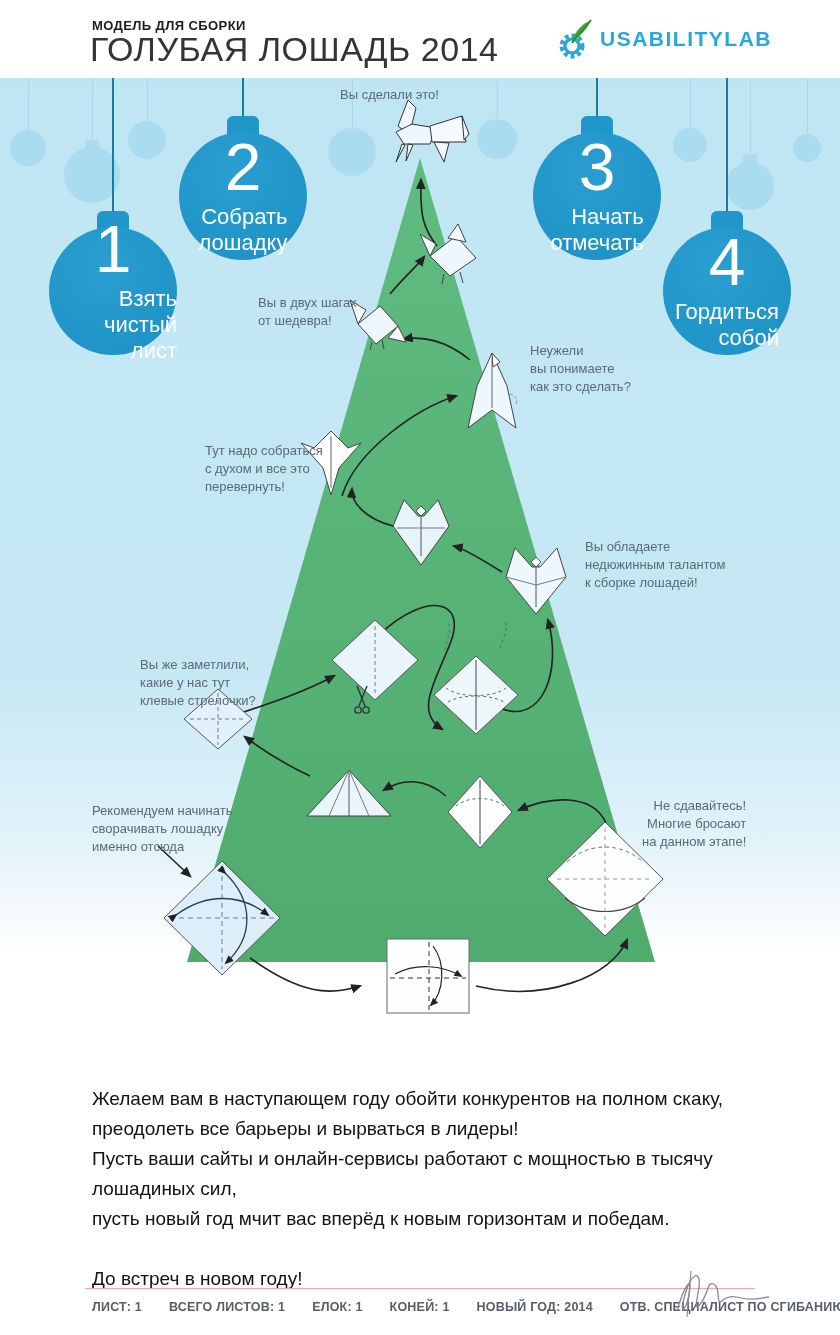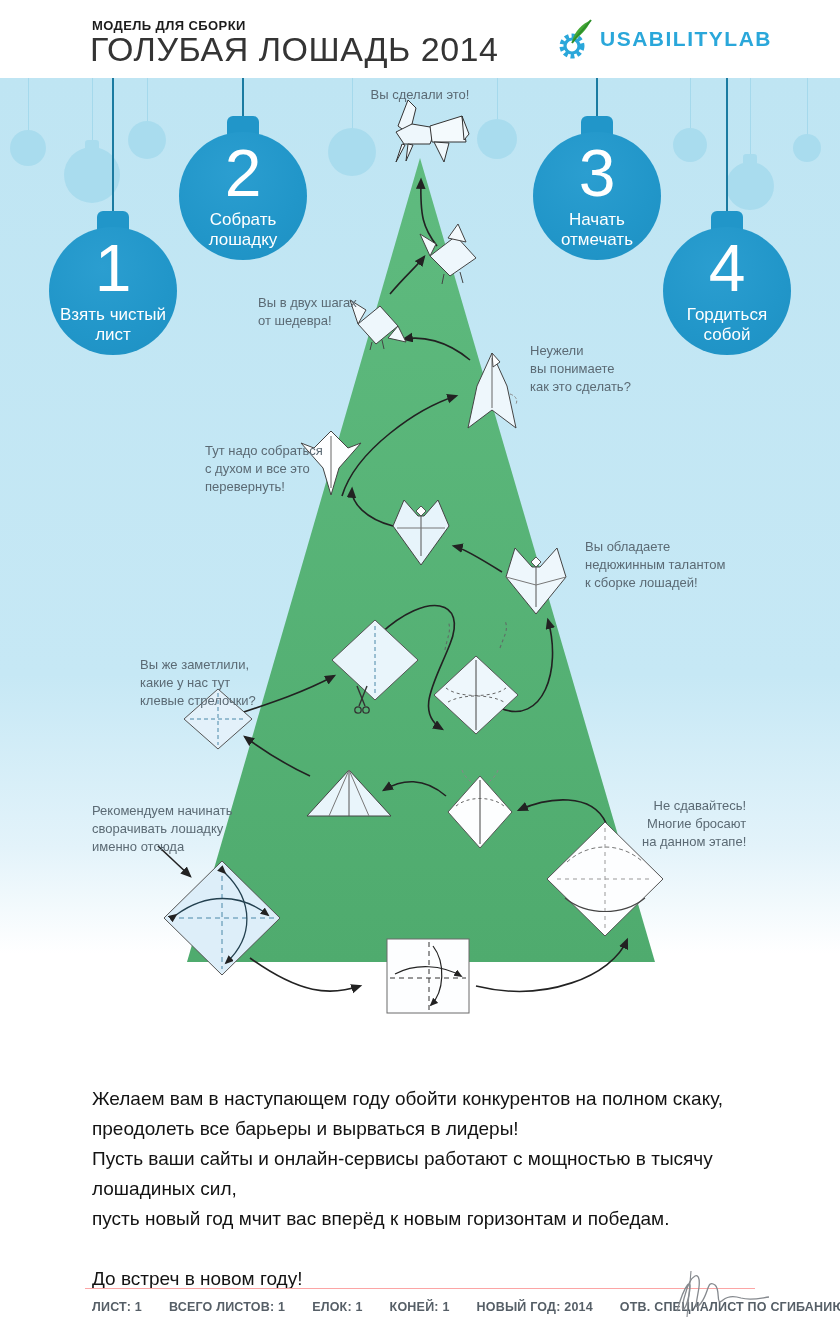--- a/index.html
+++ b/index.html
@@ -22,31 +22,31 @@
   .scene > *{position:absolute;}
   .ghost{background:#a9dcee;border-radius:50%;}
   .ghost-cap{background:#a9dcee;border-radius:3px 3px 0 0;}
   .gstring{width:1px;background:#a5d9ec;}
   .string{width:2px;background:#1b7ba1;}
   .tree-svg,.arrow-svg{left:0;top:0;}
   .step{overflow:visible;}
   .ann{
     font-size:13px;line-height:1.38;color:#5b6a74;white-space:pre-line;
   }
-  .ann.center{text-align:center;}
+  .ann.center{text-align:left;}
   
   .bauble{width:128px;text-align:center;}
   .cap{width:32px;height:20px;margin:0 auto -4px auto;background:#2196c9;border-radius:6px 6px 0 0;}
   .ball{
     position:relative;width:128px;height:128px;border-radius:50%;
     background:radial-gradient(circle at 42% 32%, #2b9ed0 0%, #2196c9 60%, #1e90c2 100%);
     color:#fff;display:flex;flex-direction:column;align-items:center;justify-content:center;
   }
   .num{font-size:66px;line-height:.95;font-weight:400;}
-  .lbl{font-size:17px;line-height:1.18;margin-top:5px;white-space:pre-line;}
+  .lbl{font-size:22px;line-height:1.18;margin-top:5px;white-space:pre-line;text-align:right;}
   
   .msg{position:absolute;left:0;top:1040px;width:840px;color:#131313;}
   .msg .inner{padding:14px 60px 0 92px;}
   .greet{font-size:19px;font-weight:bold;line-height:30px;}
   .mbody{font-size:19px;font-weight:400;line-height:30px;margin-top:30px;}
   .closing{font-size:19px;font-weight:400;line-height:30px;margin-top:30px;}
   
   .footer-wrap{position:absolute;left:85px;right:85px;top:1288px;border-top:1px solid #fca5a5;}
   .stats{display:flex;gap:27px;padding:11px 0 0 7px;font-size:12.5px;font-weight:bold;color:#565f67;letter-spacing:.2px;}
   .stat{white-space:nowrap;}

